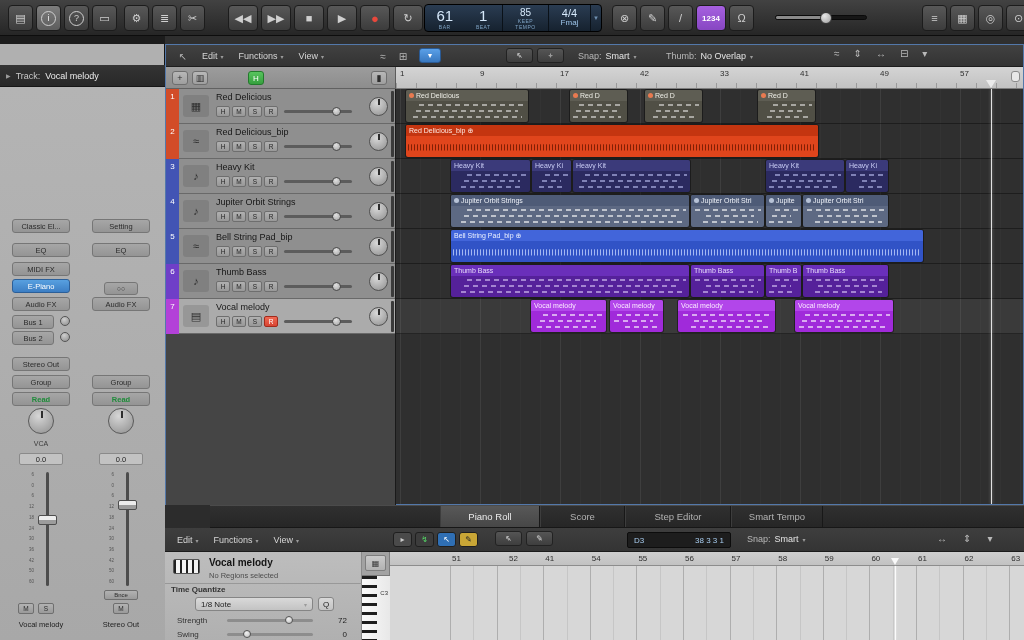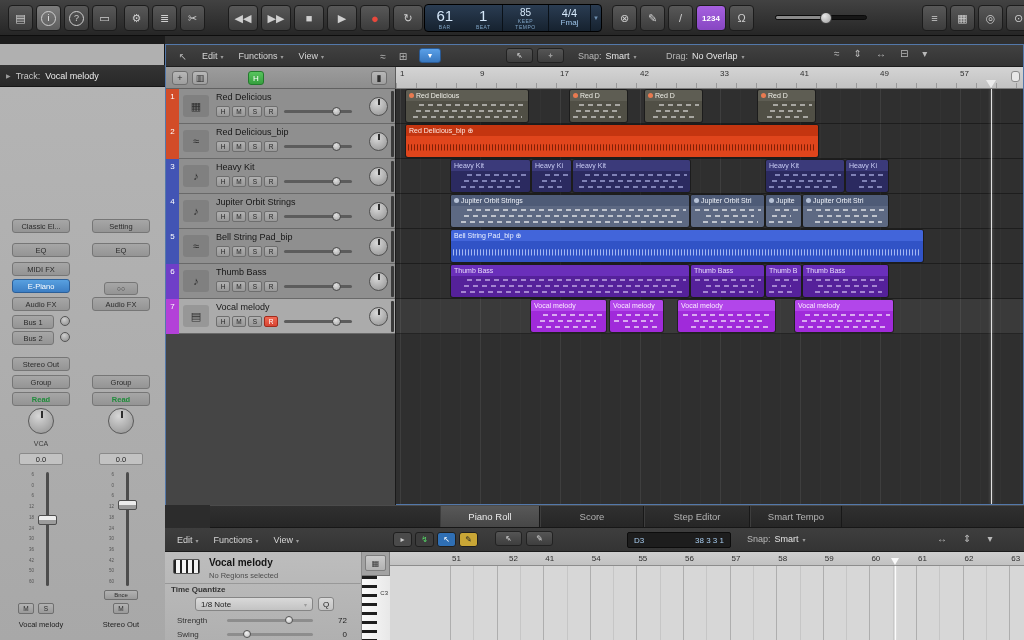--- a/index.html
+++ b/index.html
@@ -382,21 +382,21 @@
       <div class="toolsel" style="left:371px">
         <span>+</span>
           <span class="chev">▾</span>
       </div>
       <div class="snaplab" style="left:412px">
         <span style="position:relative">Snap:</span>
         <b>Smart</b>
           <span class="chev">▾</span>
       </div>
       <div class="snaplab" style="left:500px">
-        <span style="position:relative">Drag:</span>
+        <span style="position:relative">Thumb:</span>
         <b>No Overlap</b>
           <span class="chev">▾</span>
       </div>
       <div id="trk-right-icons" style="left:668px;top:3px;display:flex;gap:14px;position:absolute">
           <span style="position: relative; color: rgb(185, 185, 185); font-size: 10px;">≈</span>
           <span style="position: relative; color: rgb(185, 185, 185); font-size: 10px;">⇕</span>
           <span style="position: relative; color: rgb(185, 185, 185); font-size: 10px;">↔</span>
           <span style="position: relative; color: rgb(185, 185, 185); font-size: 10px;">⊟</span>
           <span style="position: relative; color: rgb(185, 185, 185); font-size: 10px;">▾</span>
         </div>
@@ -800,21 +800,21 @@
           </div>
         </div>
         <div class="playhead" style="left: 595px;"></div>
       </div>
     <div class="vscroll-thumb"></div>
   </div>
 
   <div class="bottompanel">
     <div class="tabbar" id="tab-bar">
         <div class="tab act" style="width: 100px;">Piano Roll</div>
-        <div class="tab" style="width: 104px;">Score</div>
+        <div class="tab" style="width: 85px;">Score</div>
         <div class="tab" style="width: 106px;">Step Editor</div>
         <div class="tab" style="width: 92px;">Smart Tempo</div>
       </div>
 
     <div class="ed-toolbar">
       <div id="ed-menus">
           <div class="menu">
             <span style="position: relative;">Edit</span>
             <span class="chev">▾</span>
           </div>

